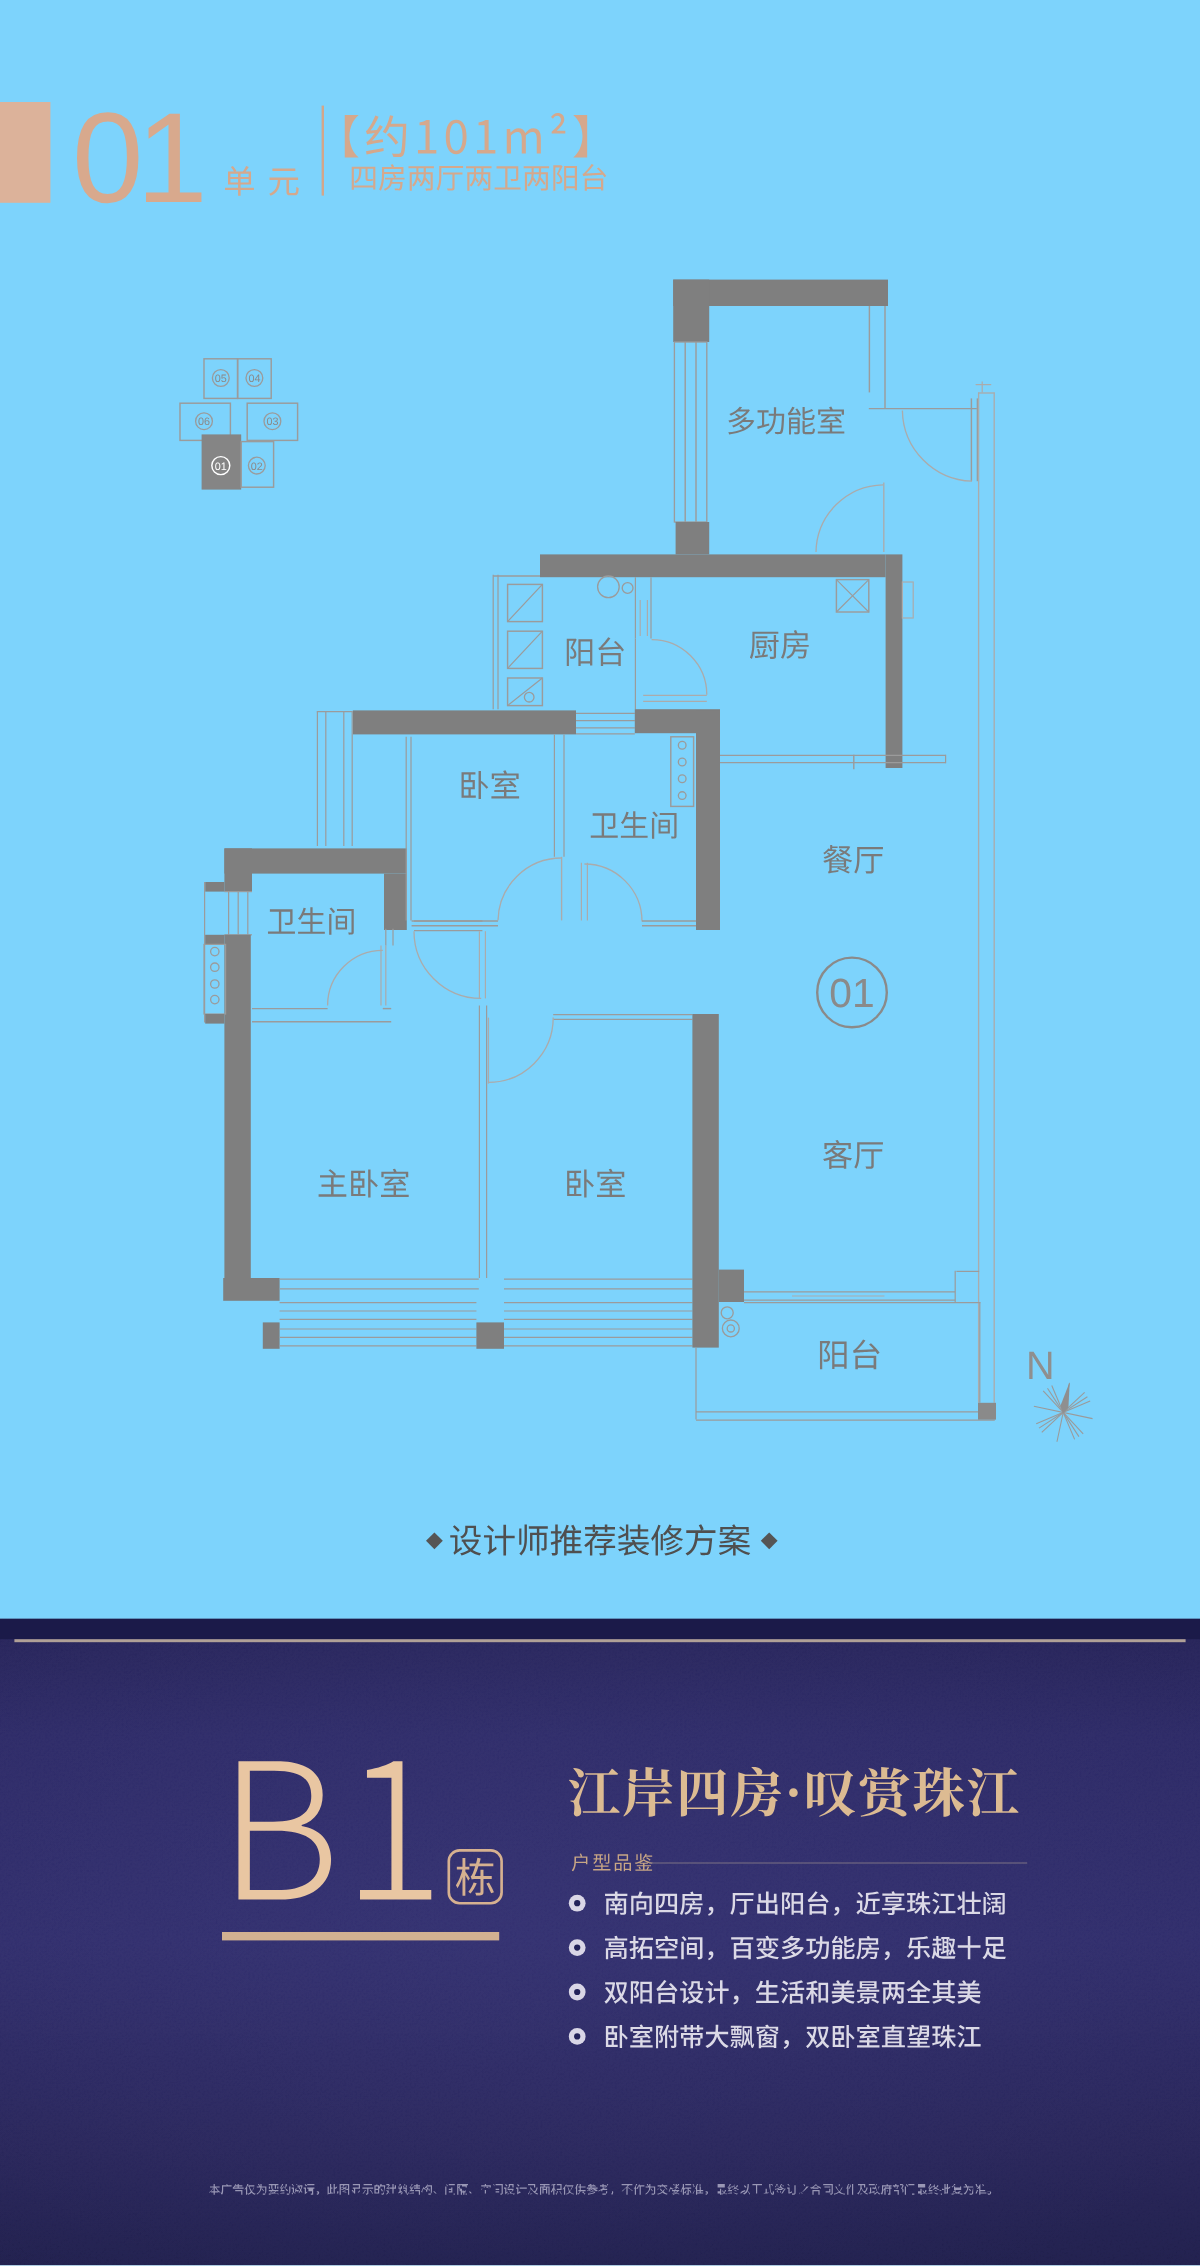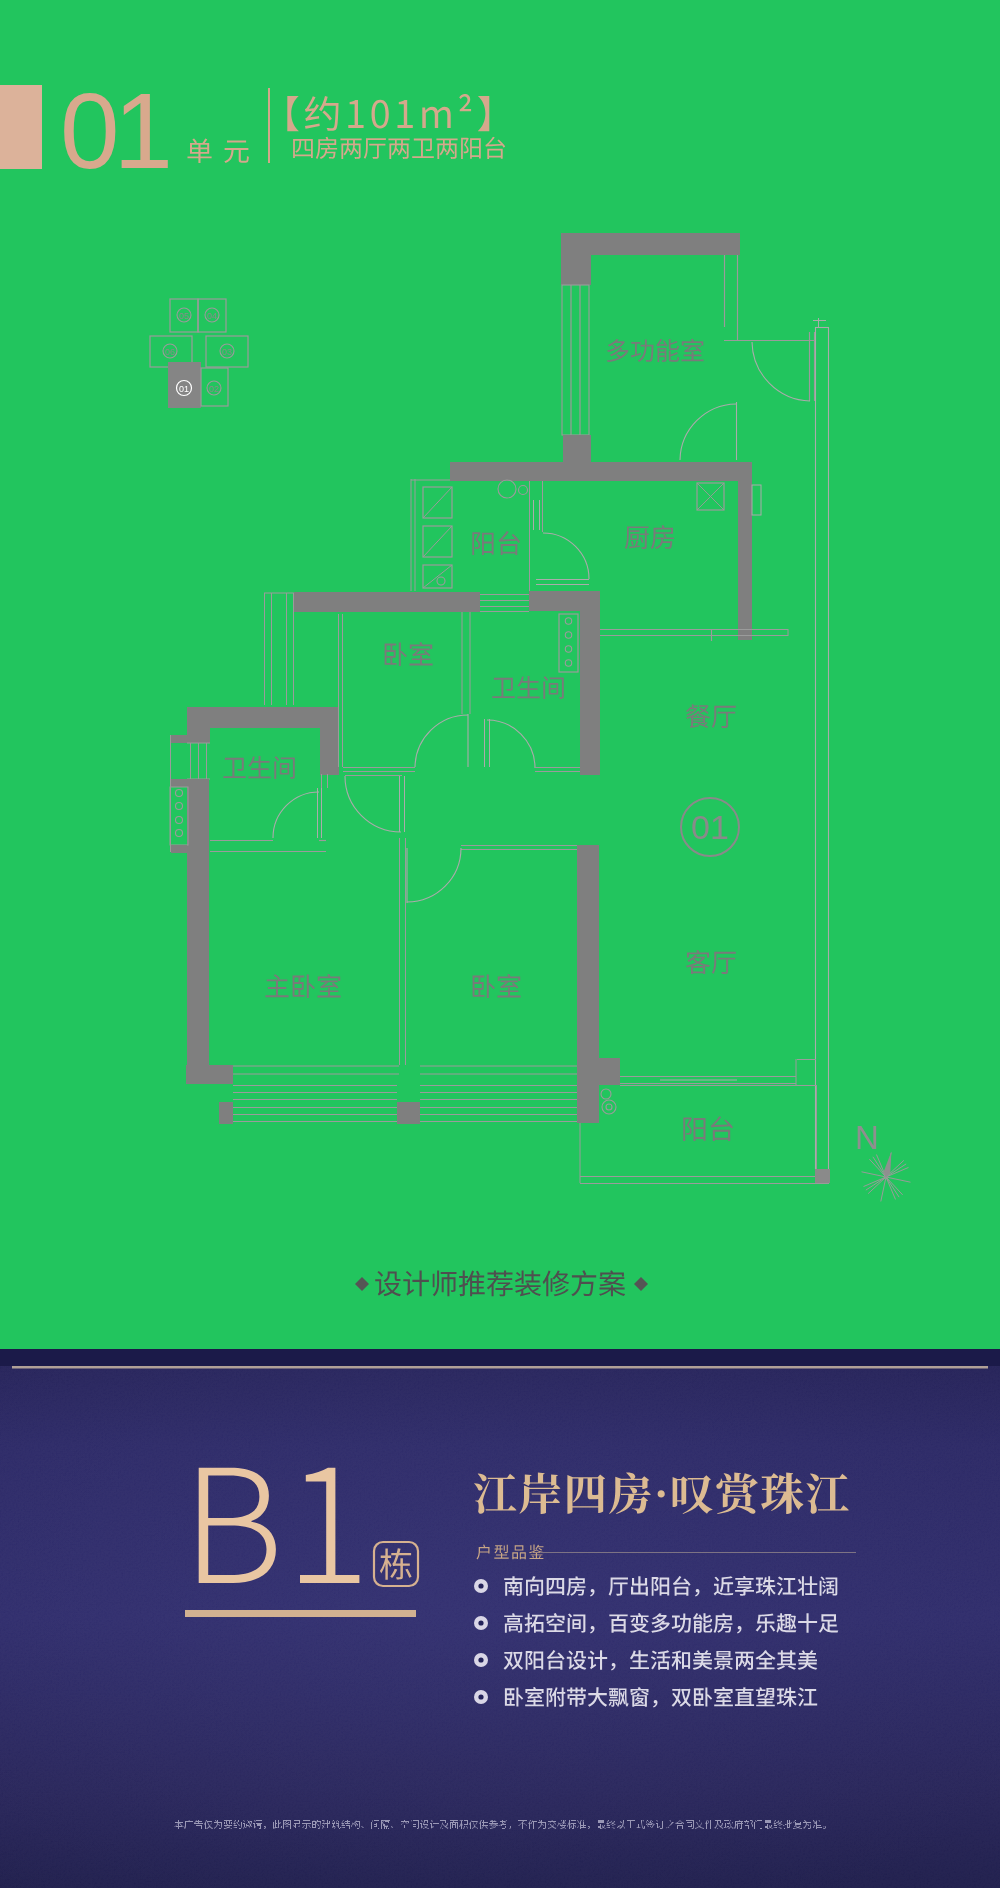--- a/index.html
+++ b/index.html
@@ -1,14 +1,14 @@
 <!DOCTYPE html>
 <html><head><meta charset="utf-8"><style>
 html,body{margin:0;padding:0;background:#fff;}
-.page{position:relative;width:1000px;height:1888px;background:#22c55e;overflow:hidden;font-family:"Liberation Sans",sans-serif;}
+.page{position:relative;width:1000px;height:1888px;background:#7dd3fc;overflow:hidden;font-family:"Liberation Sans",sans-serif;}
 </style></head><body>
 <div class="page">
 <svg width="1000" height="1888" viewBox="0 0 1000 1888">
 <defs>
 <linearGradient id="navy" x1="0" y1="0" x2="0" y2="1">
           <stop offset="0" stop-color="#201d53"></stop>
           <stop offset="0.18" stop-color="#272462"></stop>
           <stop offset="0.5" stop-color="#2a2767"></stop>
           <stop offset="0.82" stop-color="#232055"></stop>
           <stop offset="1" stop-color="#1b1a49"></stop>

